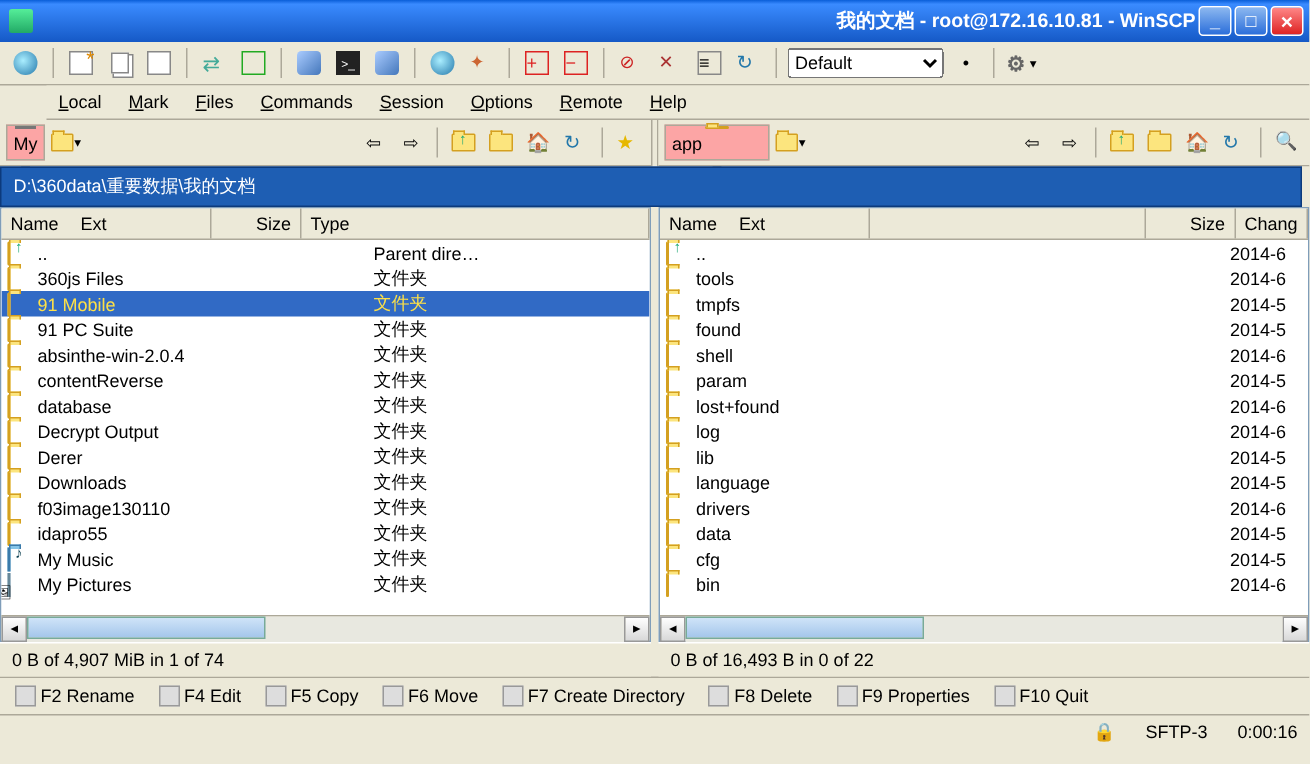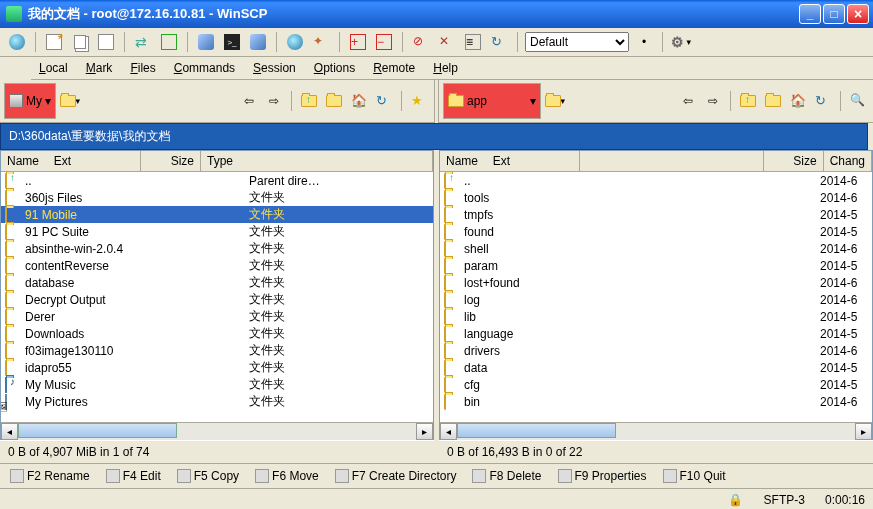--- a/index.html
+++ b/index.html
@@ -1,21 +1,21 @@
 <!DOCTYPE html>
 <html><head>
 <meta charset="utf-8">
 <style>
 * { box-sizing: border-box; margin: 0; padding: 0; }
 body { font-family: "Microsoft YaHei", Tahoma, sans-serif; font-size: 12px; background: #ece9d8; width: 873px; height: 509px; overflow: hidden; }
 
 
 .titlebar { height: 28px; background: linear-gradient(#0a5ed8, #3a8bff 10%, #1559c6); display: flex; align-items: center; padding: 0 4px 0 6px; color: #fff; font-weight: bold; font-size: 13px; }
 .titlebar .icon { width: 16px; height: 16px; margin-right: 6px; background: linear-gradient(#5e9, #2a6); border-radius: 2px; }
-.titlebar .title { flex: 1; }
+.titlebar .title { flex: 1; text-align: right; }
 .titlebar .winbtn { width: 22px; height: 20px; margin-left: 2px; border: 1px solid #fff; border-radius: 3px; display: flex; align-items: center; justify-content: center; font-family: Arial; font-size: 12px; cursor: pointer; }
 .titlebar .btn-min, .titlebar .btn-max { background: linear-gradient(#8cb8f0, #2b6eda); }
 .titlebar .btn-close { background: linear-gradient(#f88, #d22); font-size: 14px; }
 
 
 .toolbar { background: #ece9d8; padding: 3px 6px; display: flex; align-items: center; gap: 4px; border-bottom: 1px solid #aca899; }
 .tbbtn { width: 22px; height: 22px; display: flex; align-items: center; justify-content: center; border: 1px solid transparent; cursor: pointer; }
 .sep { width: 1px; height: 20px; background: #aca899; margin: 0 3px; }
 
 
@@ -45,21 +45,21 @@
 
 
 .menubar { background: #ece9d8; padding: 2px 4px; display: flex; gap: 10px; border-bottom: 1px solid #aca899; margin-left: 31px; }
 .menuitem { padding: 2px 4px; cursor: pointer; }
 .menuitem u { text-decoration: underline; }
 
 
 .driverow { display: flex; align-items: stretch; }
 .driverow .half { flex: 1; display: flex; align-items: center; background: #ece9d8; padding: 3px 4px; gap: 3px; border-bottom: 1px solid #aca899; min-width: 0; }
 .driverow .divider { width: 5px; background: #ece9d8; border-left: 1px solid #aca899; border-right: 1px solid #aca899; }
-.diskbtn { height: 36px; display: flex; align-items: center; padding: 0 4px; border: 1px solid #aca899; background: #ef4444; gap: 3px; cursor: pointer; }
+.diskbtn { height: 24px; display: flex; align-items: center; padding: 0 4px; border: 1px solid #aca899; background: #fca5a5; gap: 3px; cursor: pointer; flex-direction: column; }
 .diskic { width: 14px; height: 14px; background: linear-gradient(#eee,#aaa); border: 1px solid #777; }
 
 
 .pathrow { display: flex; }
 .pathrow .half { flex: 1; min-width: 0; }
 .pathrow .divider { width: 5px; background: #ece9d8; }
 .pathbar { background: #1e5eb3; color: #fff; padding: 4px 8px; font-size: 12px; border: 1px solid #0c3a7c; }
 
 
 .panels { display: flex; height: 290px; }

